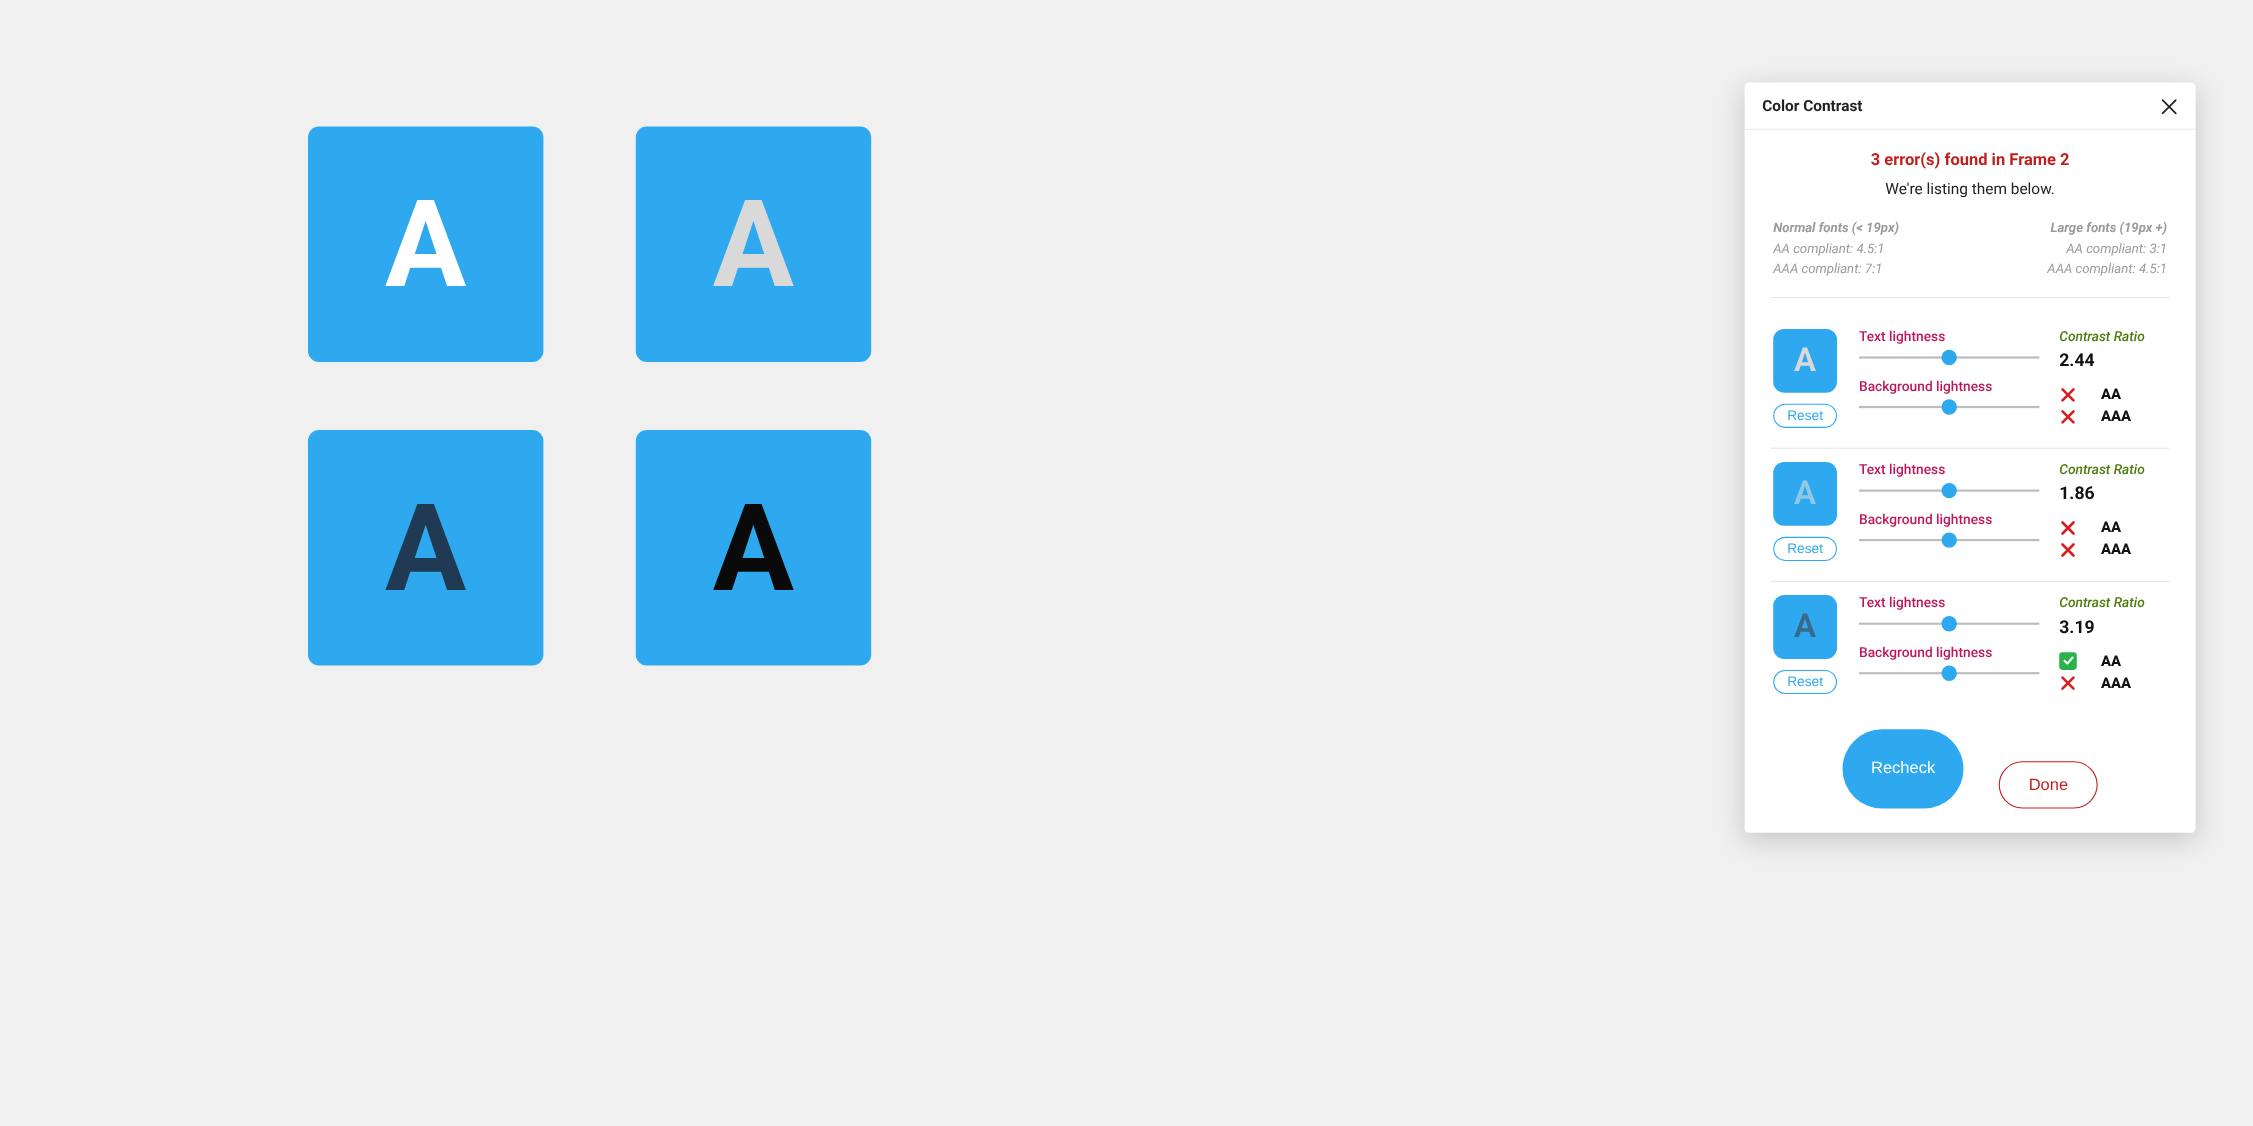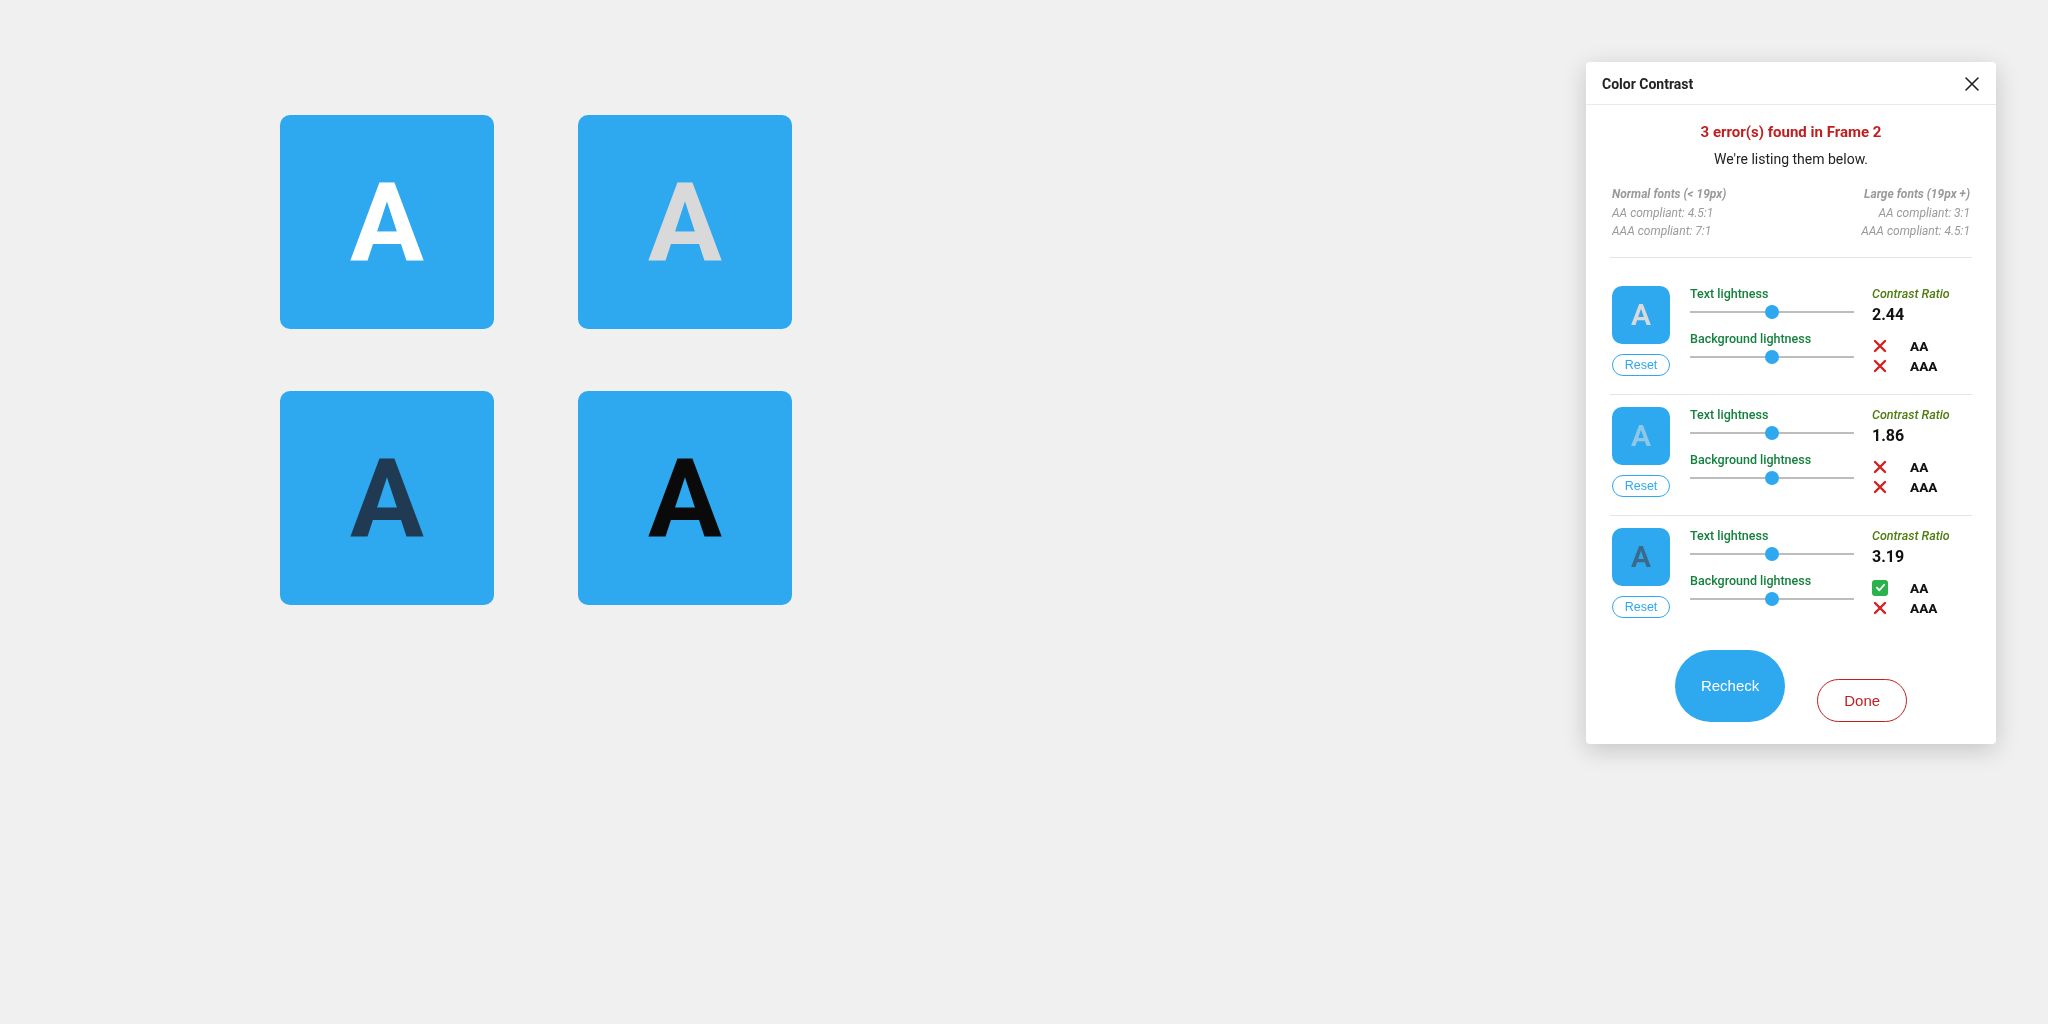--- a/index.html
+++ b/index.html
@@ -26,21 +26,21 @@
     border-radius: 10px;
     display: flex;
     align-items: center;
     justify-content: center;
     font-size: 110px;
     font-weight: 700;
   }
   .panel {
     position: absolute;
     right: 52px;
-    top: 62px;
+    top: 75px;
     width: 410px;
     background: #fff;
     border-radius: 4px;
     box-shadow: 0 6px 24px rgba(0,0,0,0.18);
   }
   .panel-header {
     display: flex;
     align-items: center;
     justify-content: space-between;
     padding: 14px 16px 12px;
@@ -115,21 +115,21 @@
     border-radius: 999px;
     padding: 3px 12px;
     font-size: 12.5px;
     font-weight: 500;
     cursor: pointer;
   }
   .item-sliders { flex: 1; }
   .slider-group { margin-bottom: 12px; }
   .slider-label {
     font-size: 12.5px;
-    color: #15803d;
+    color: #be185d;
     font-weight: 500;
     margin-bottom: 4px;
   }
   .slider-track {
     position: relative;
     height: 14px;
     display: flex;
     align-items: center;
   }
   .slider-line {

